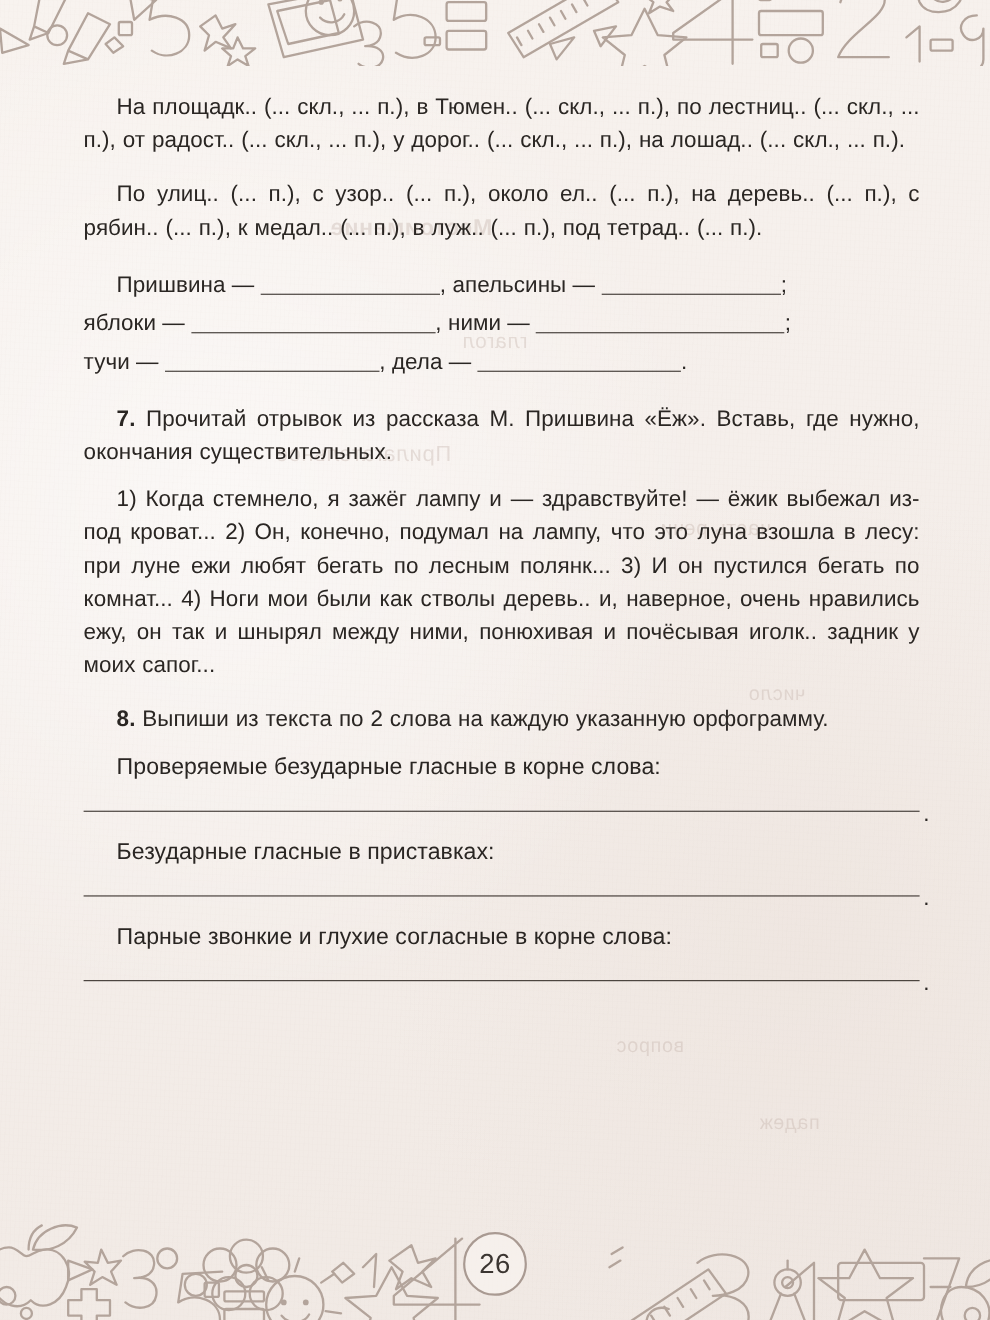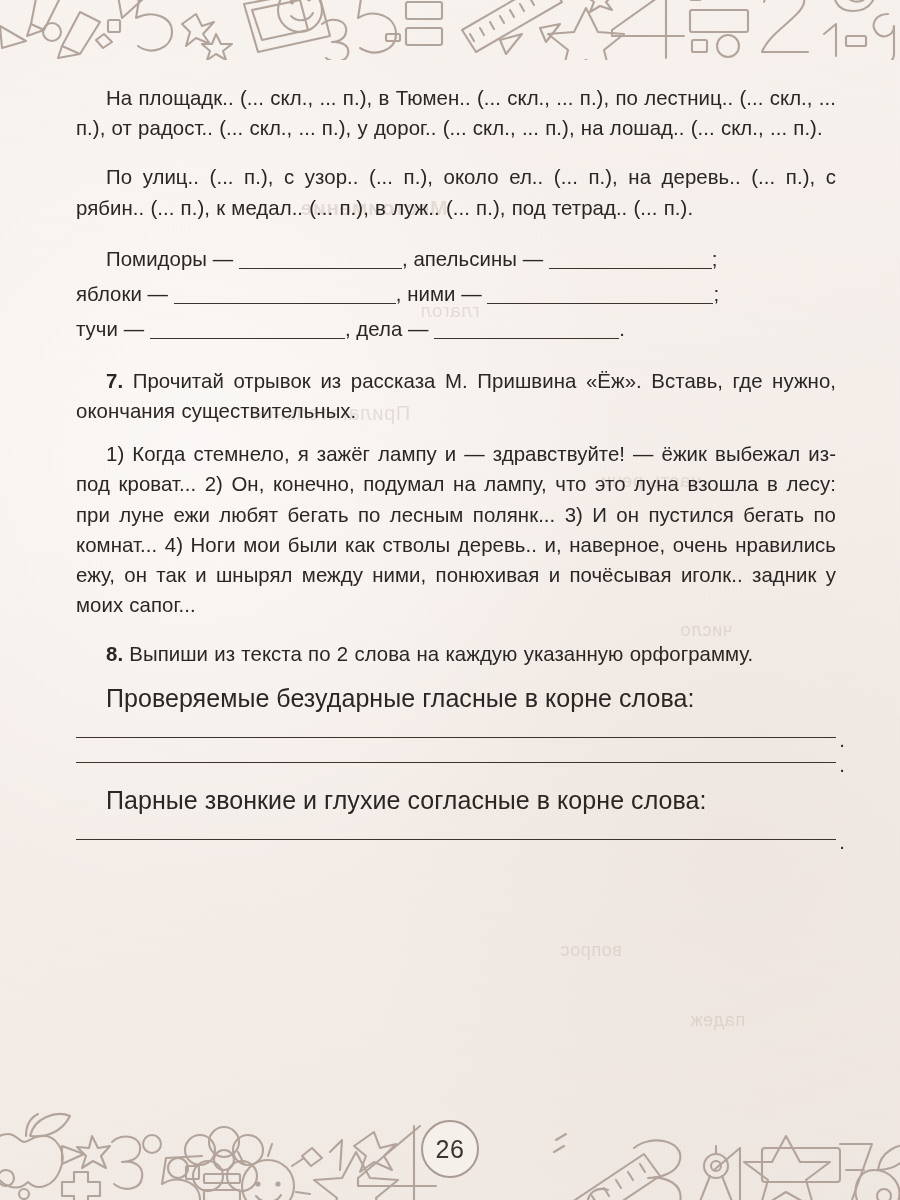--- a/index.html
+++ b/index.html
@@ -102,21 +102,21 @@
   }
   .fill-line::after {
     content: ".";
     position: absolute;
     right: -9px;
     bottom: -15px;
     font-size: 20.4px;
     color: #2a2623;
   }
   .label-line {
-    font-size: 25px;
+    font-size: 21px;
     line-height: 30.2px;
     letter-spacing: 0.05px;
   }
 
   
   .row6 {
     font-size: 20.4px;
     line-height: 35px;
     white-space: nowrap;
     letter-spacing: 0.05px;
@@ -236,21 +236,21 @@
     </div>
 
     <div class="block-gap-lg">
       <p class="para indent block-gap-sm">По улиц.. (... п.), с узор.. (... п.), около ел.. (... п.), на деревь.. (... п.), с рябин.. (... п.), к медал.. (... п.), в луж.. (... п.), под тетрад.. (... п.).</p>
     </div>
 
     <div class="block-gap-lg">
 
       <div class="block-gap-sm">
         <div class="row6">
-          <span style="display:inline-block;width:30px"></span><span>Помидоры</span>
+          <span style="display:inline-block;width:30px"></span><span>Пришвина</span>
           <span>—</span>
           <span class="blank" style="width:163px"></span><span>,</span>
           <span>апельсины</span>
           <span>—</span>
           <span class="blank" style="width:163px"></span><span>;</span>
         </div>
         <div class="row6">
           <span>яблоки</span>
           <span>—</span>
           <span class="blank" style="width:222px"></span><span>,</span>
@@ -275,20 +275,21 @@
     </div>
 
     <div class="block-gap-lg">
       <p class="para indent"><span class="num">8.</span> <span>Выпиши из текста по 2 слова на каждую указанную орфограмму.</span></p>
 
       <div class="block-gap-sm">
         <span class="label-line" style="padding-left:30px">Проверяемые безударные гласные в корне слова:</span>
         <span class="fill-line"></span>
       </div>
       <div style="margin-top:22px">
+        <span class="label-line" style="padding-left:30px">Безударные гласные в приставках:</span>
         <span class="fill-line"></span>
       </div>
       <div style="margin-top:22px">
         <span class="label-line" style="padding-left:30px">Парные звонкие и глухие согласные в корне слова:</span>
         <span class="fill-line"></span>
       </div>
     </div>
 
   </div>
 

